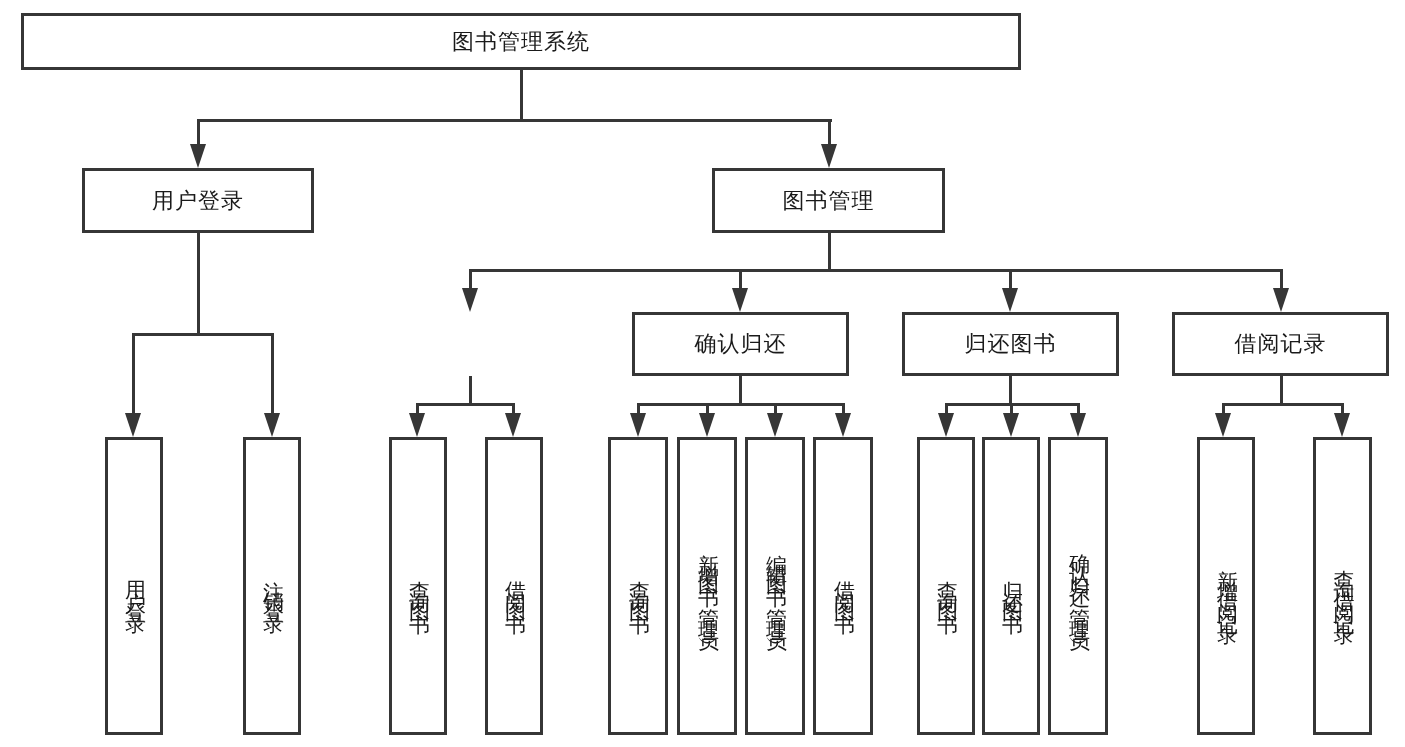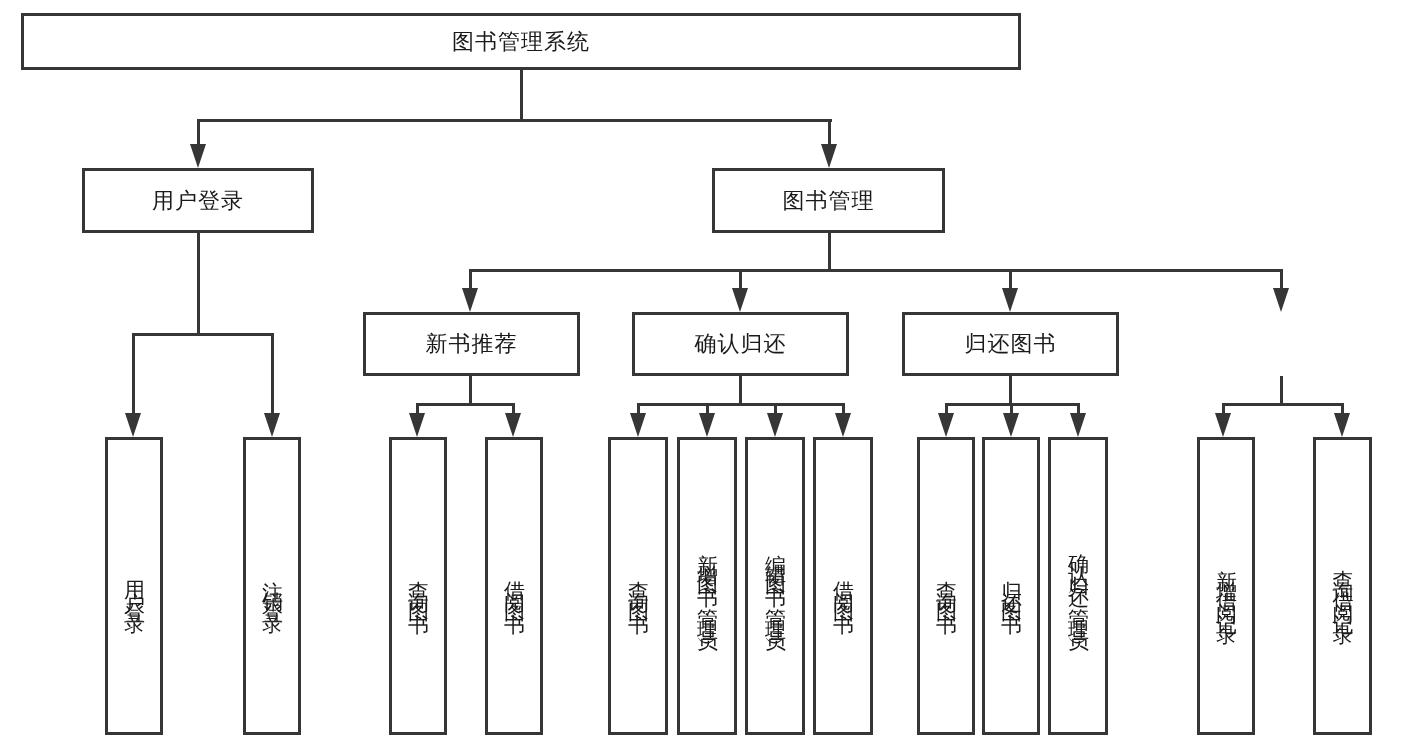--- a/index.html
+++ b/index.html
@@ -1,20 +1,20 @@
 <!DOCTYPE html>
 <html><head>
 <meta charset="utf-8">
 <style>
   html,body{margin:0;padding:0;background:#ffffff;}
   #canvas{
     position:relative;
     width:1405px;height:747px;
     background:#ffffff;
-    font-family:Liberation Serif, serif;
+    font-family:Liberation Mono, monospace;
     color:#1a1a1a;
     overflow:hidden;
   }
   .box{
     position:absolute;
     box-sizing:border-box;
     border:3px solid #363636;
     background:#ffffff;
     display:flex;
     align-items:center;
@@ -99,28 +99,28 @@
 
   <div class="vline" style="left:469px;top:269px;height:22px;"></div>
   <div class="arrow" style="left:462px;top:288px;"></div>
   <div class="vline" style="left:739px;top:269px;height:22px;"></div>
   <div class="arrow" style="left:732px;top:288px;"></div>
   <div class="vline" style="left:1009px;top:269px;height:22px;"></div>
   <div class="arrow" style="left:1002px;top:288px;"></div>
   <div class="vline" style="left:1280px;top:269px;height:22px;"></div>
   <div class="arrow" style="left:1273px;top:288px;"></div>
 
-  <div class="box" style="left:363px;top:312px;width:217px;height:64px;">
-    <span>新书推荐</span>
-  </div>
   <div class="box" style="left:632px;top:312px;width:217px;height:64px;">
     <span>确认归还</span>
   </div>
   <div class="box" style="left:902px;top:312px;width:217px;height:64px;">
     <span>归还图书</span>
+  </div>
+  <div class="box" style="left:1172px;top:312px;width:217px;height:64px;">
+    <span>借阅记录</span>
   </div>
 
   <div class="vline" style="left:469px;top:376px;height:30px;"></div>
   <div class="hline" style="left:416px;top:403px;width:99px;"></div>
   <div class="vline" style="left:416px;top:403px;height:13px;"></div>
   <div class="arrow" style="left:409px;top:413px;"></div>
   <div class="vline" style="left:512px;top:403px;height:13px;"></div>
   <div class="arrow" style="left:505px;top:413px;"></div>
 
   <div class="vline" style="left:739px;top:376px;height:30px;"></div>

